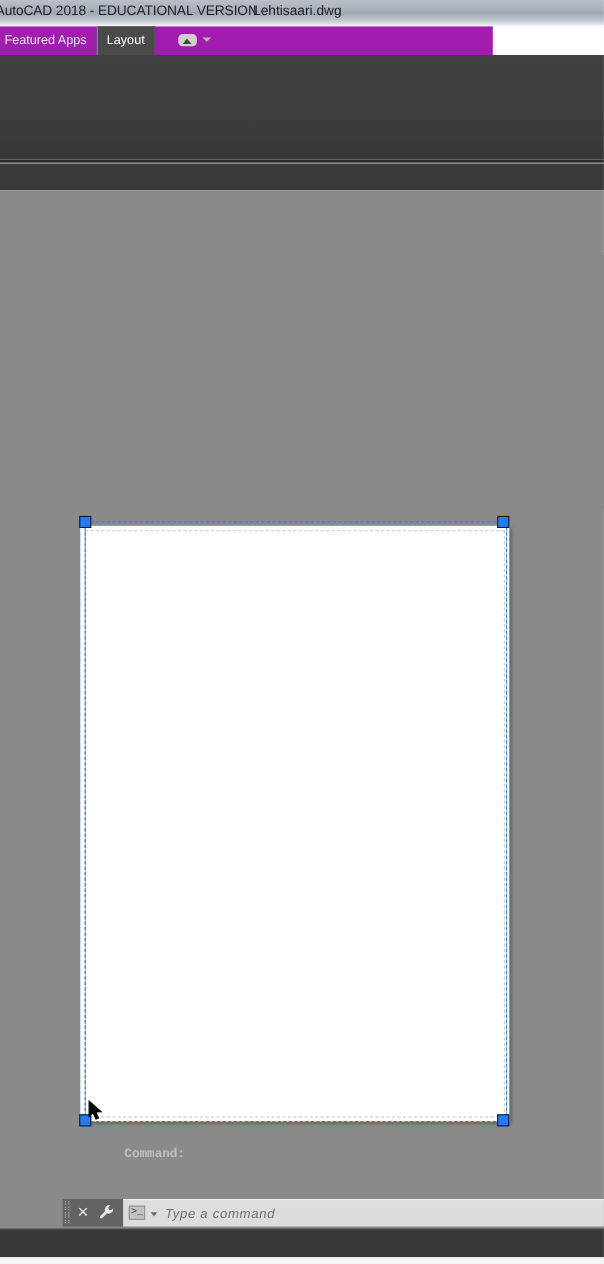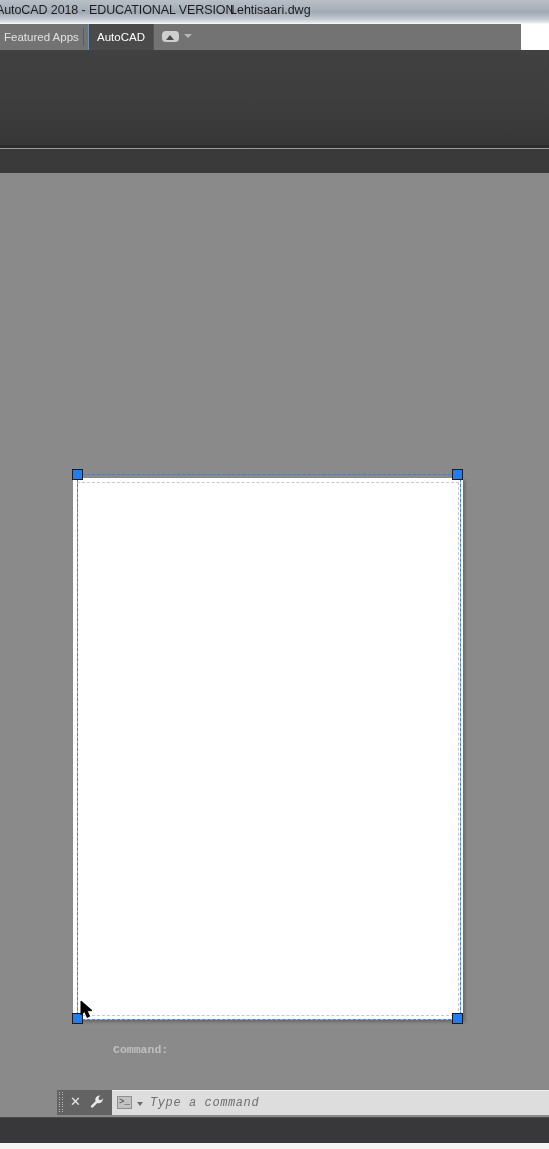--- a/index.html
+++ b/index.html
@@ -38,22 +38,22 @@
     left: 230px; top: 3px;
     font-size: 12.5px;
     color: #1d1d1d;
     white-space: nowrap;
   }
 
   
   .ribbon-tabs {
     position: absolute;
     left: 0; top: 24px;
-    width: 521px; height: 26px;
-    background: #737373;
+    width: 448px; height: 26px;
+    background: #a21caf;
     border-bottom: 5px solid #d946ef;
   }
   .tab {
     position: absolute;
     top: 0;
     height: 26px;
     line-height: 26px;
     font-size: 11.5px;
     color: #e2e2e2;
     white-space: nowrap;
@@ -279,21 +279,21 @@
     border-right: 3.5px solid transparent;
     border-top: 4px solid #6b6b6b;
   }
   .cmd-placeholder {
     position: absolute;
     left: 38px; top: 4px;
     font-size: 12px;
     font-style: italic;
     color: #6f6f6f;
     line-height: 17px;
-    font-family: Liberation Mono, monospace;
+    font-family: Liberation Sans, sans-serif;
     letter-spacing: 0.6px;
   }
 
   
   .statusbar {
     position: absolute;
     left: 0; top: 1117px;
     width: 549px; height: 26px;
     background: #38383a;
     border-top: 1px solid #4a4a4a;
@@ -310,21 +310,21 @@
 <body>
 
 <div class="titlebar">
   <div class="title-text">AutoCAD 2018 - EDUCATIONAL VERSION</div>
   <div class="title-file">Lehtisaari.dwg</div>
 </div>
 
 <div class="ribbon-tabs">
   <div class="tab tab-featured">Featured Apps</div>
   <div class="tab-sep"></div>
-  <div class="tab tab-layout">AutoCAD</div>
+  <div class="tab tab-layout">Layout</div>
   <div class="ribbon-icon-wrap">
     <div class="ribbon-icon"></div>
     <div class="ribbon-chev"></div>
   </div>
 </div>
 
 <div class="ribbon-panel"></div>
 <div class="ribbon-panel-bottom"></div>
 <div class="ribbon-strip"></div>
 

